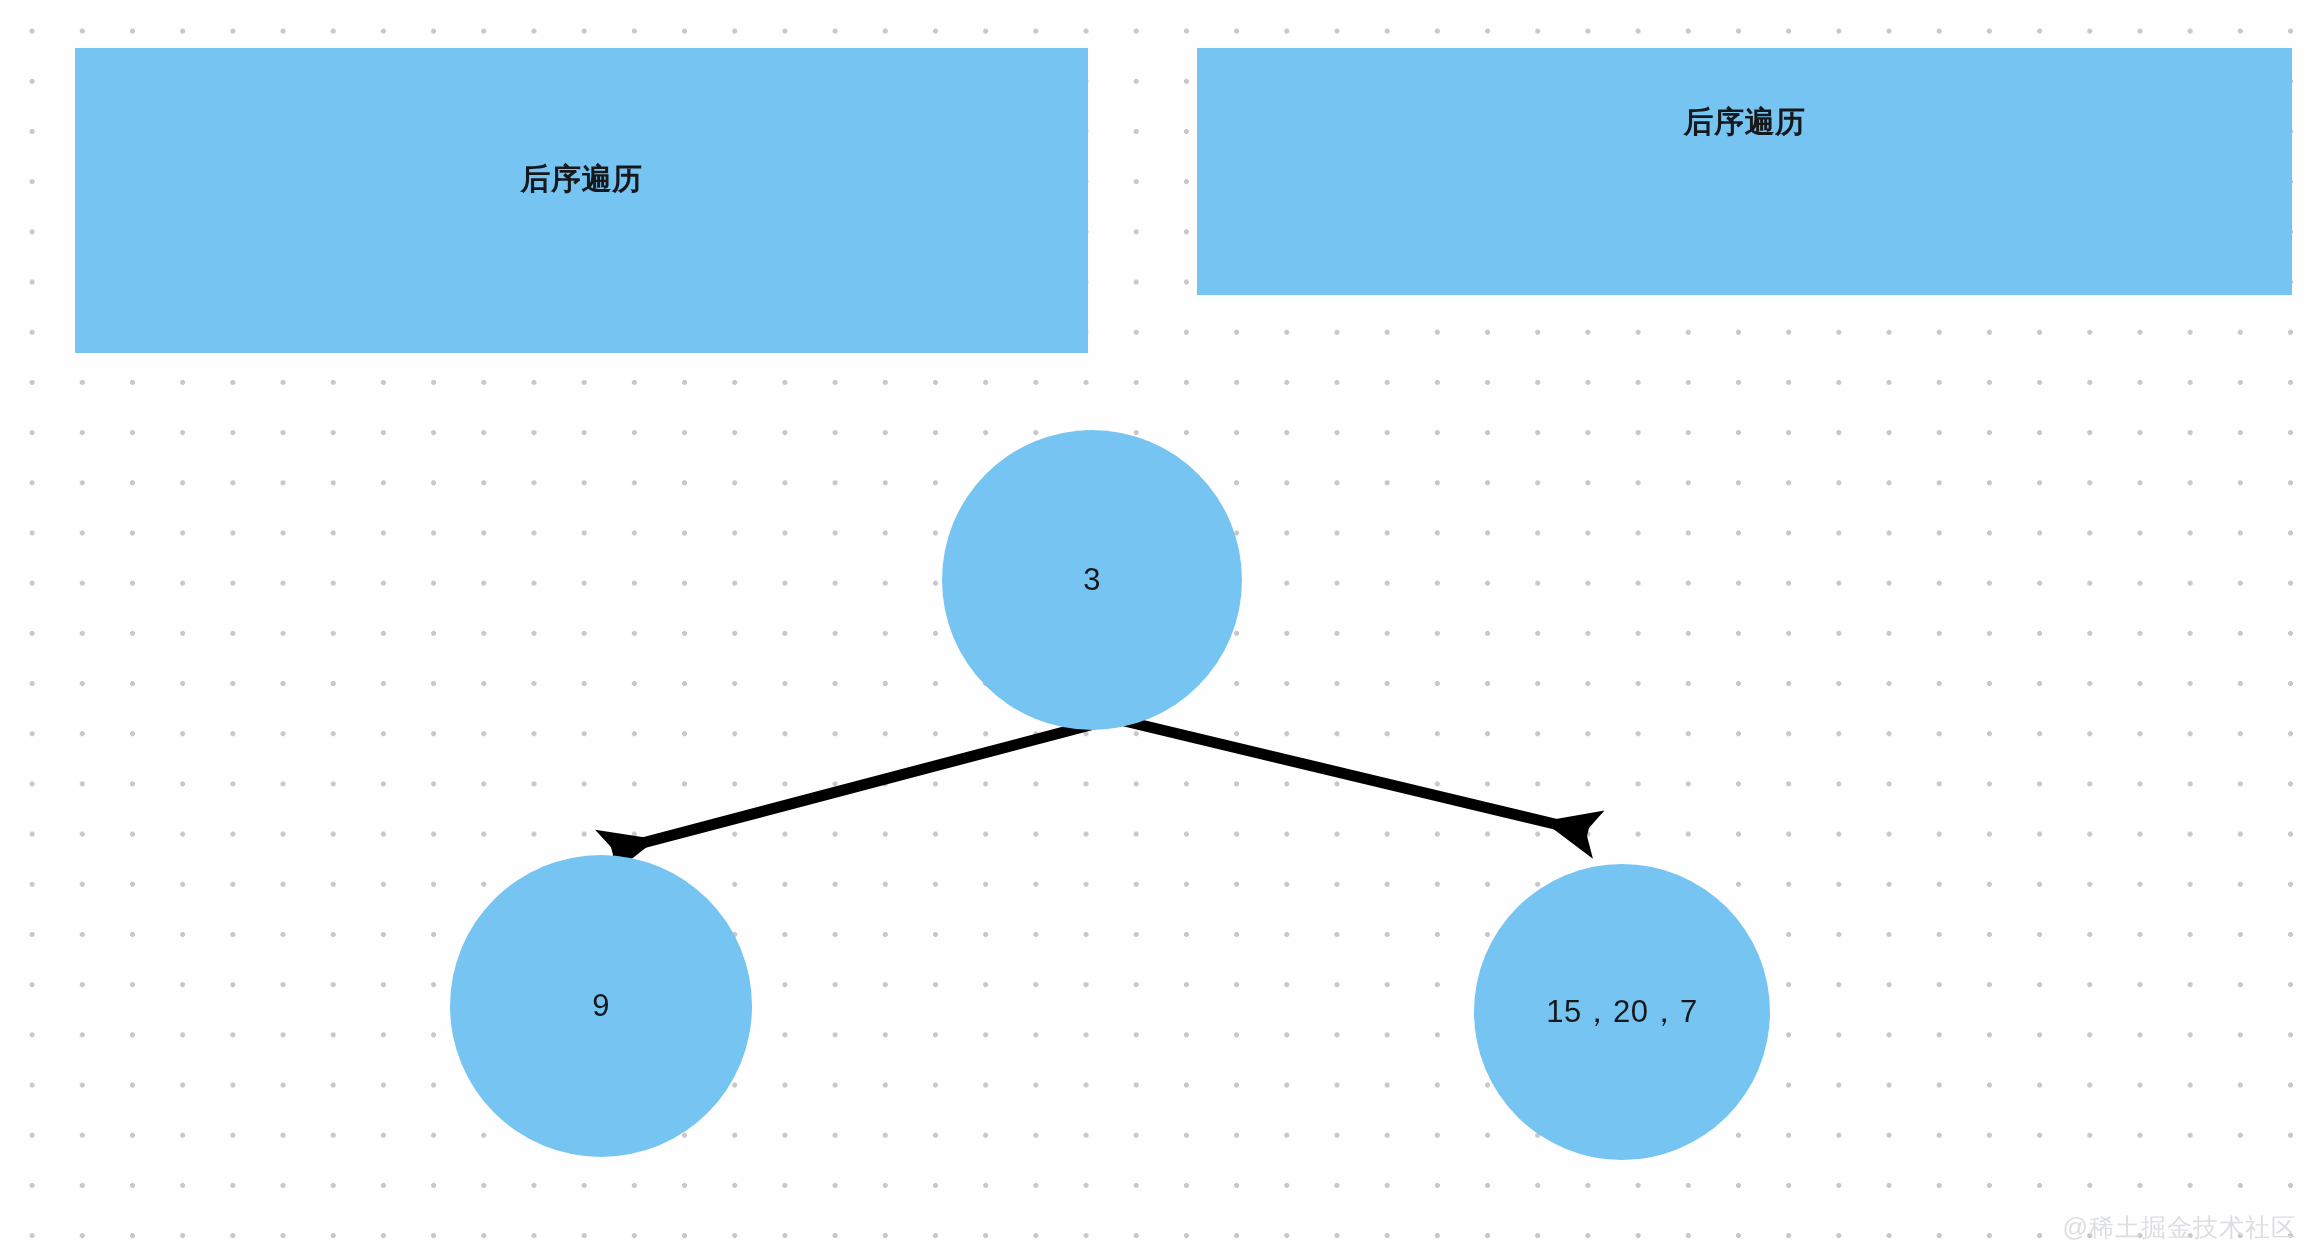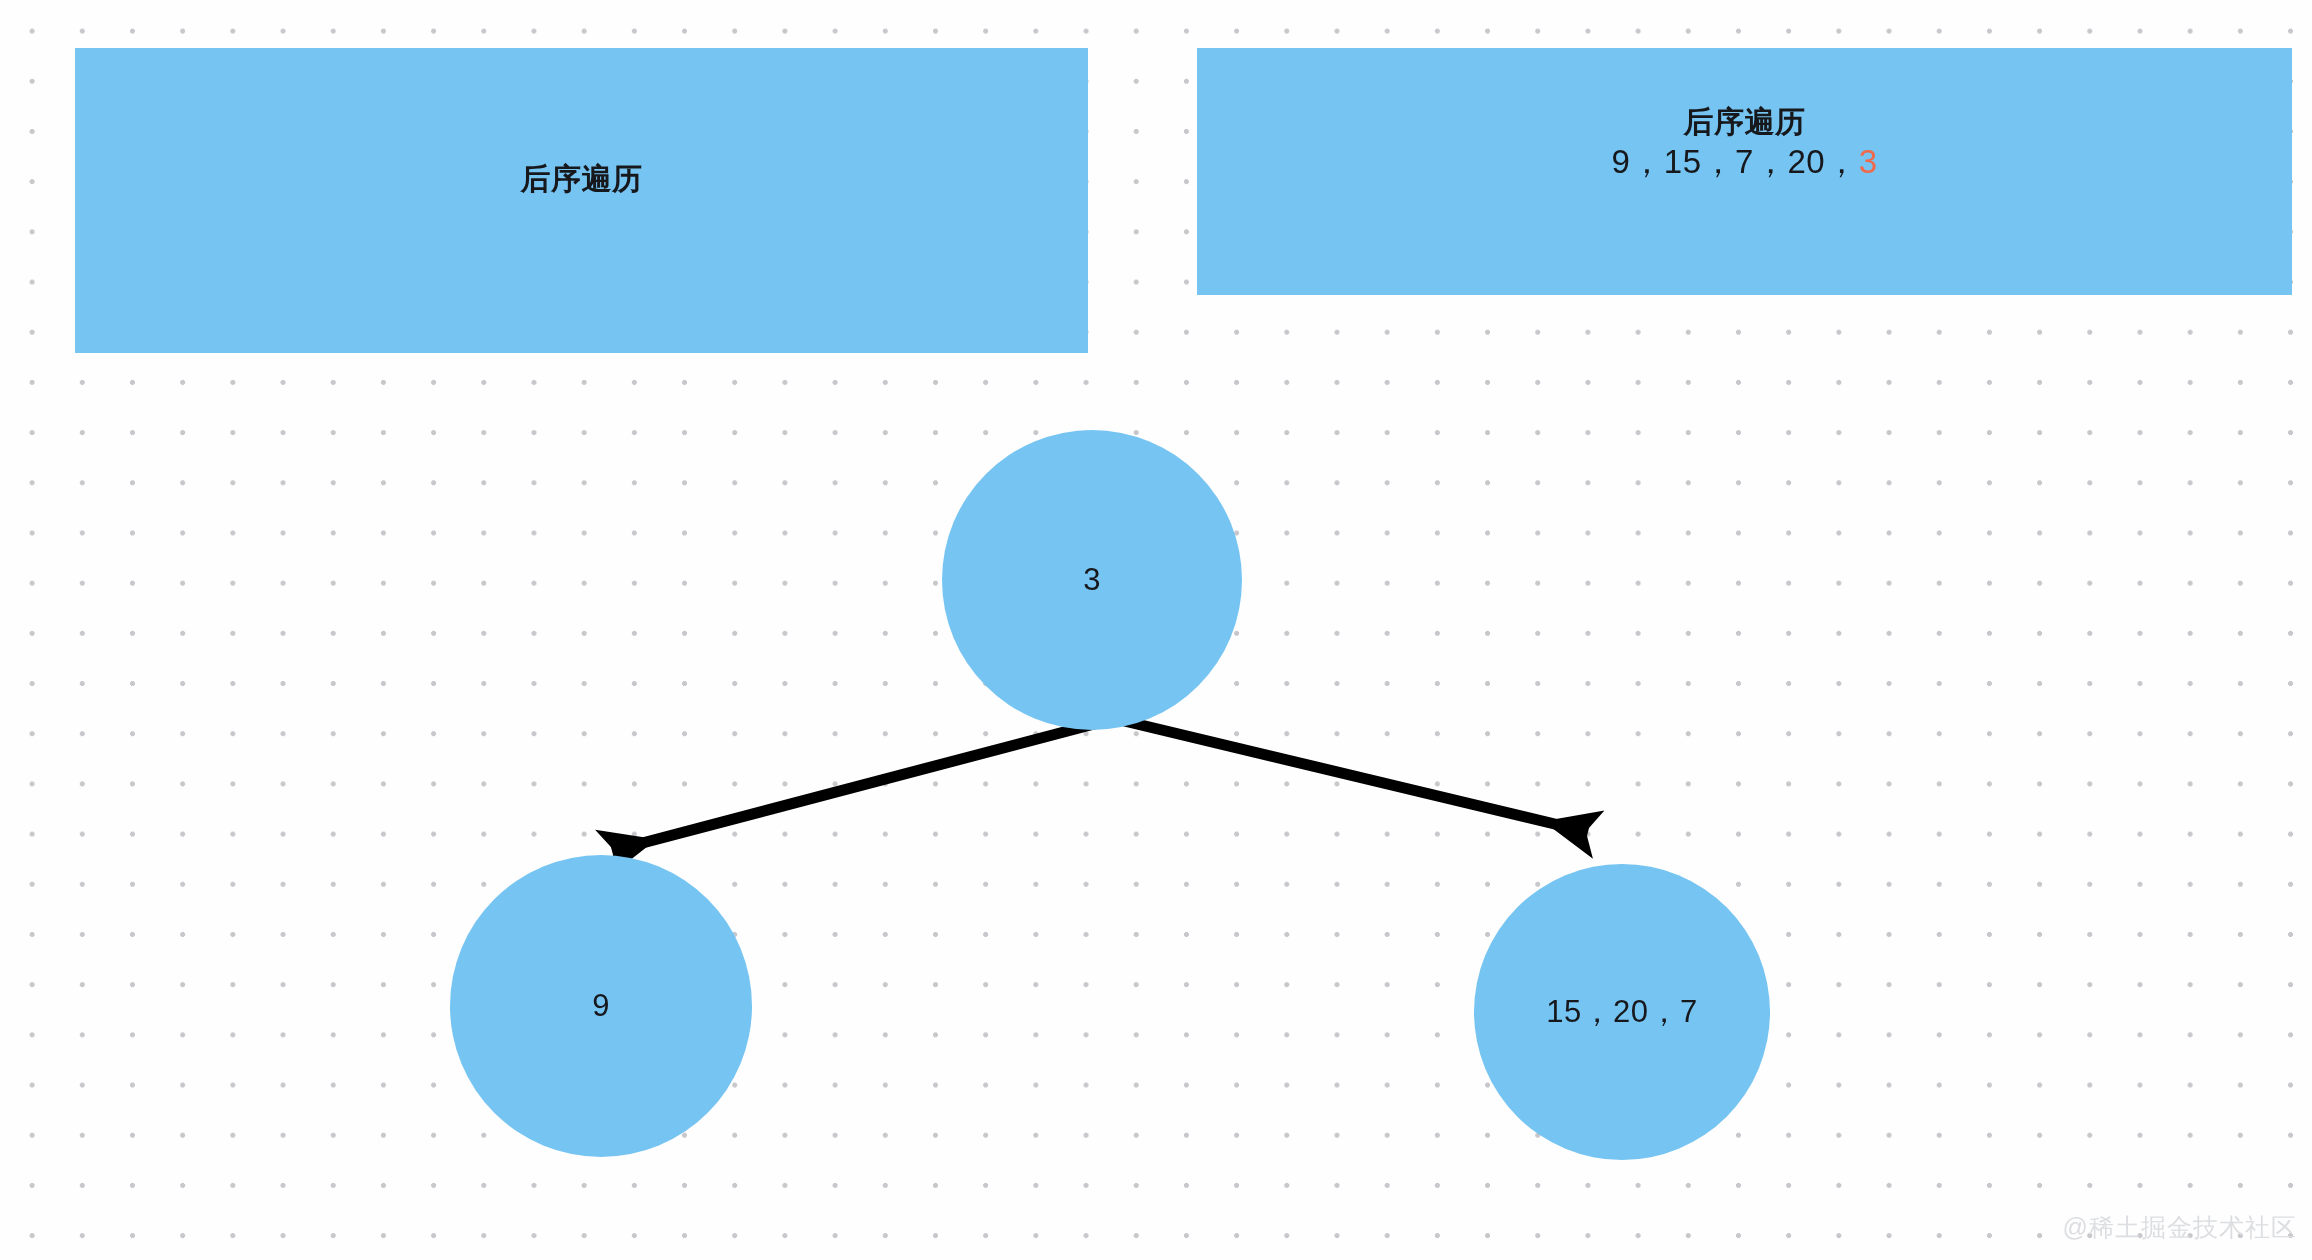--- a/index.html
+++ b/index.html
@@ -131,21 +131,20 @@
 <body>
 
 <div id="canvas">
 
   <div id="box-inorder" class="traversal-box">
     <div class="box-title">后序遍历</div>
   </div>
 
   <div id="box-postorder" class="traversal-box">
     <div class="box-title">后序遍历</div>
-    <div class="box-seq"><span>9，15，7，20，</span><span class="seq-highlight">3</span><span></span></div>
   </div>
 
   <svg id="edges" viewBox="0 0 2312 1260" xmlns="http://www.w3.org/2000/svg">
     <defs>
       <marker id="arrowhead-left" markerWidth="5.2" markerHeight="5.2" refX="4.2" refY="2.6" orient="auto" markerUnits="strokeWidth">
         <path d="M 0 2.6 L 5.2 0.35 L 4.0 2.6 L 5.2 4.85 Z" fill="#000000"></path>
       </marker>
       <marker id="arrowhead-right" markerWidth="5.2" markerHeight="5.2" refX="4.2" refY="2.6" orient="auto" markerUnits="strokeWidth">
         <path d="M 0 2.6 L 5.2 0.35 L 4.0 2.6 L 5.2 4.85 Z" fill="#000000"></path>
       </marker>

